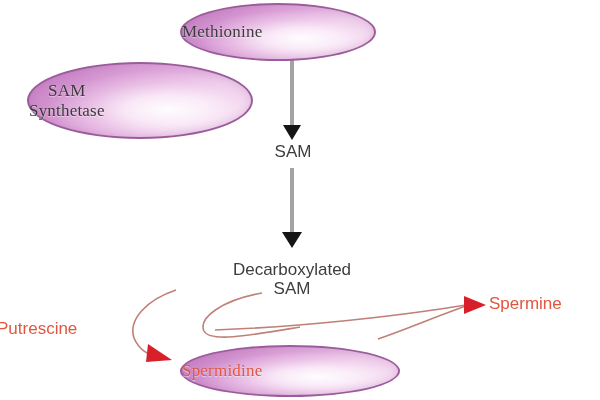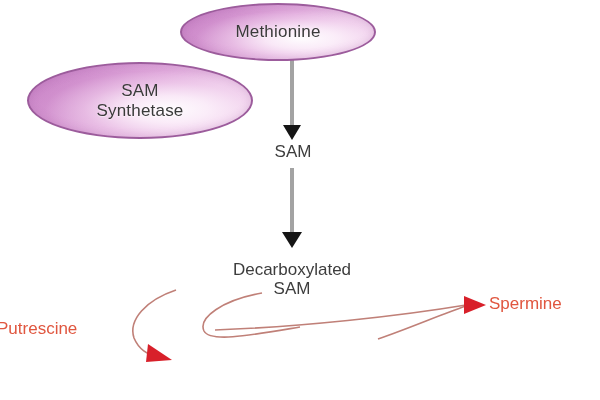--- a/index.html
+++ b/index.html
@@ -15,31 +15,32 @@
     overflow: hidden;
     font-family: "Liberation Sans", sans-serif;
   }
   .node-ellipse {
     position: absolute;
     border-radius: 50%;
     border: 2px solid #9c5c9c;
     box-sizing: border-box;
     display: flex;
     align-items: center;
-    justify-content: center;
+    justify-content: flex-start;
     text-align: center;
     background:
       radial-gradient(ellipse 72% 70% at 62% 62%,
         rgba(255,255,255,0.96) 0%,
         rgba(252,240,250,0.85) 26%,
         rgba(240,205,235,0.55) 52%,
         rgba(214,150,207,0.25) 76%,
         rgba(198,120,192,0.05) 100%),
       linear-gradient(140deg, #c27ac0 0%, #d08fce 22%, #e3b0e0 48%, #f2d6f0 70%, #fbeefa 100%);
     box-shadow: inset 0 0 9px rgba(150, 80, 150, 0.22);
+    font-family: Liberation Serif, serif;
   }
   .node-label {
     font-size: 17px;
     color: #3a3a3a;
     line-height: 1.12;
     letter-spacing: 0.2px;
     white-space: pre-line;
     text-shadow: 0 1px 1px rgba(255,255,255,0.55);
   }
   .node-label.red {
@@ -107,20 +108,23 @@
 
   <div class="node-ellipse" style="left:180px; top:3px; width:196px; height:58px;">
     <span class="node-label">Methionine</span>
   </div>
 
   <div class="node-ellipse" style="left:27px; top:62px; width:226px; height:77px;">
     <span class="node-label">SAM
 Synthetase</span>
   </div>
 
+  <div class="node-ellipse" style="left:180px; top:345px; width:220px; height:52px;">
+    <span class="node-label red">Spermidine</span>
+  </div>
 
   <div class="plain-label" style="left:262px; top:142px; width:62px;">SAM</div>
 
   <div class="plain-label" style="left:192px; top:260px; width:200px;">Decarboxylated
 SAM</div>
 
   <div class="plain-label red" style="left:-3px; top:319px; width:130px; text-align:left;">Putrescine</div>
 
   <div class="plain-label red" style="left:489px; top:294px; width:120px; text-align:left;">Spermine</div>
 

